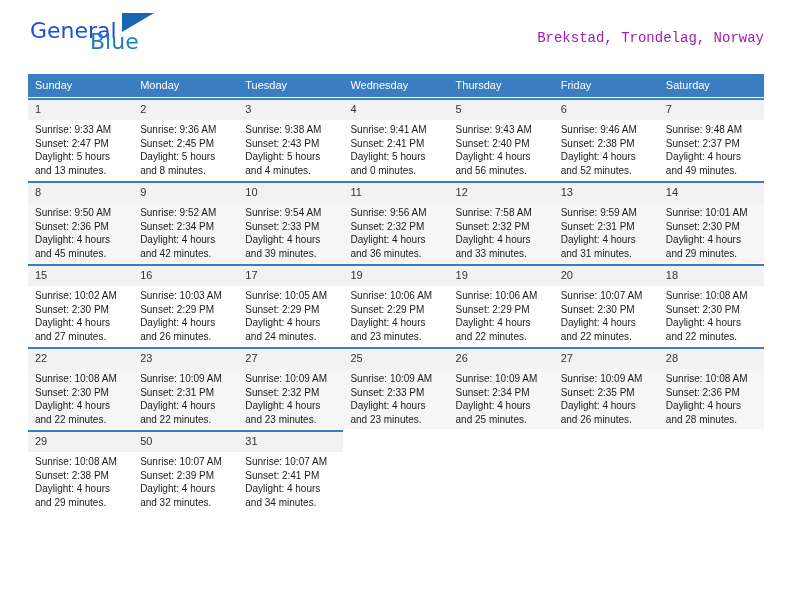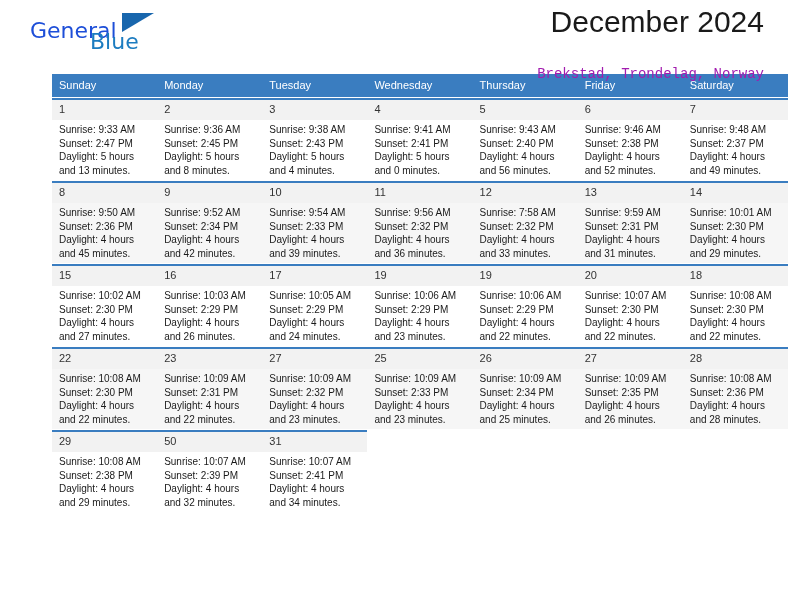--- a/index.html
+++ b/index.html
@@ -80,21 +80,20 @@
     line-height: 20px;
     margin-top: 24px;
     font-family: Liberation Mono, monospace;
   }
 
   
   .calendar {
     width: 736px;
     border-collapse: collapse;
     table-layout: fixed;
-    margin-left: 24px;
   }
   .calendar th {
     background: #3a7dc0;
     color: #ffffff;
     font-size: 11px;
     font-weight: normal;
     text-align: left;
     padding: 5px 0 6px 7px;
     border: none;
   }
@@ -145,21 +144,20 @@
 
   <div class="header">
 
     <div class="logo">
       <span class="logo-general">General</span>
       <span class="logo-triangle"></span>
       <span class="logo-blue">Blue</span>
     </div>
 
     <div class="title-block">
-      <div class="cal-title">December 2024</div>
       <div class="cal-subtitle">Brekstad, Trondelag, Norway</div>
     </div>
 
   </div>
 
   <table class="calendar">
     <thead>
       <tr>
         <th>Sunday</th>
         <th>Monday</th>

